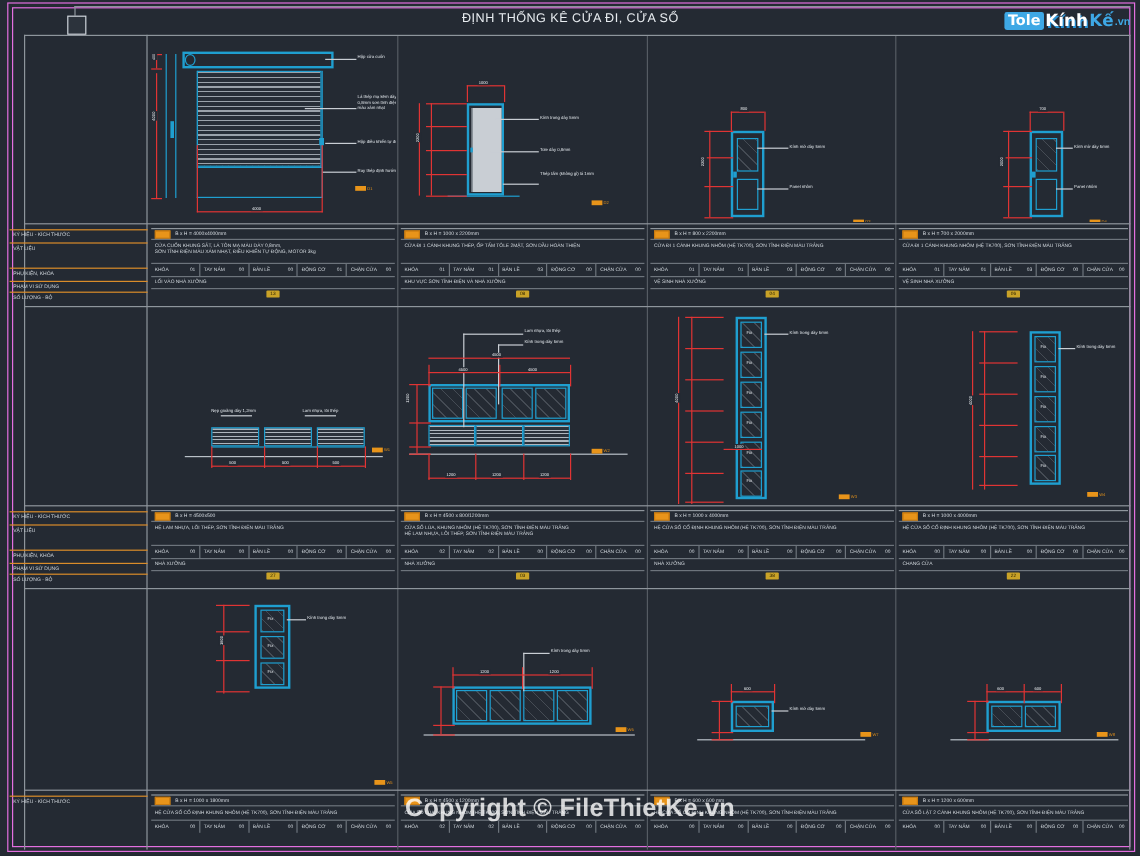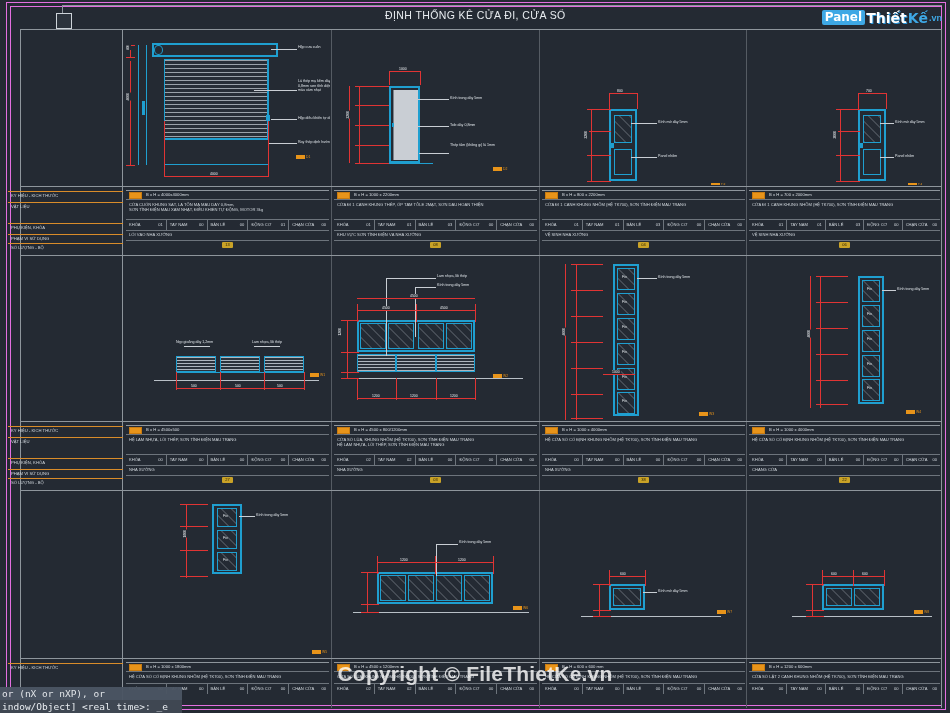--- a/index.html
+++ b/index.html
@@ -96,22 +96,22 @@
   <div class="vp-frame vp-outer"></div>
   <div class="vp-frame vp-inner"></div>
 
   <div class="sline h" style="left:62px;top:5px;width:880px;"></div>
   <div class="sline h" style="left:20px;top:29px;width:922px;"></div>
   <div class="sline v" style="left:62px;top:5px;height:24px;"></div>
   <div class="ucs"></div>
   <div class="title-text">ĐỊNH THỐNG KÊ CỬA ĐI, CỬA SỔ</div>
 
   <div class="logo">
-    <span class="bk">Panel</span>
-    <span class="w1">Thiết</span>
+    <span class="bk">Tole</span>
+    <span class="w1">Kính</span>
     <span class="w2">Kế</span>
     <span class="vn">.vn</span>
   </div>
 
   <div class="sline v" style="left:20px;top:29px;height:679px;"></div>
   <div class="sline v" style="left:122px;top:29px;height:679px;"></div>
   <div class="sline v" style="left:941px;top:29px;height:679px;"></div>
 
   <div class="gline v" style="left:331px;top:30px;height:678px;"></div>
   <div class="gline v" style="left:539px;top:30px;height:678px;"></div>
@@ -921,18 +921,14 @@
         </div>
       <div class="c">
           <span>CHẶN CỬA</span>
           <span>00</span>
         </div>
     </div>
   </div>
 
   <div class="wm">Copyright © FileThietKe.vn</div>
 
-  <div class="cmd">
-    <div class="l1">or (nX or nXP), or</div>
-    <div class="l2">indow/Object] &lt;real time&gt;: _e</div>
-  </div>
 
 </div>
 
 </body></html>

